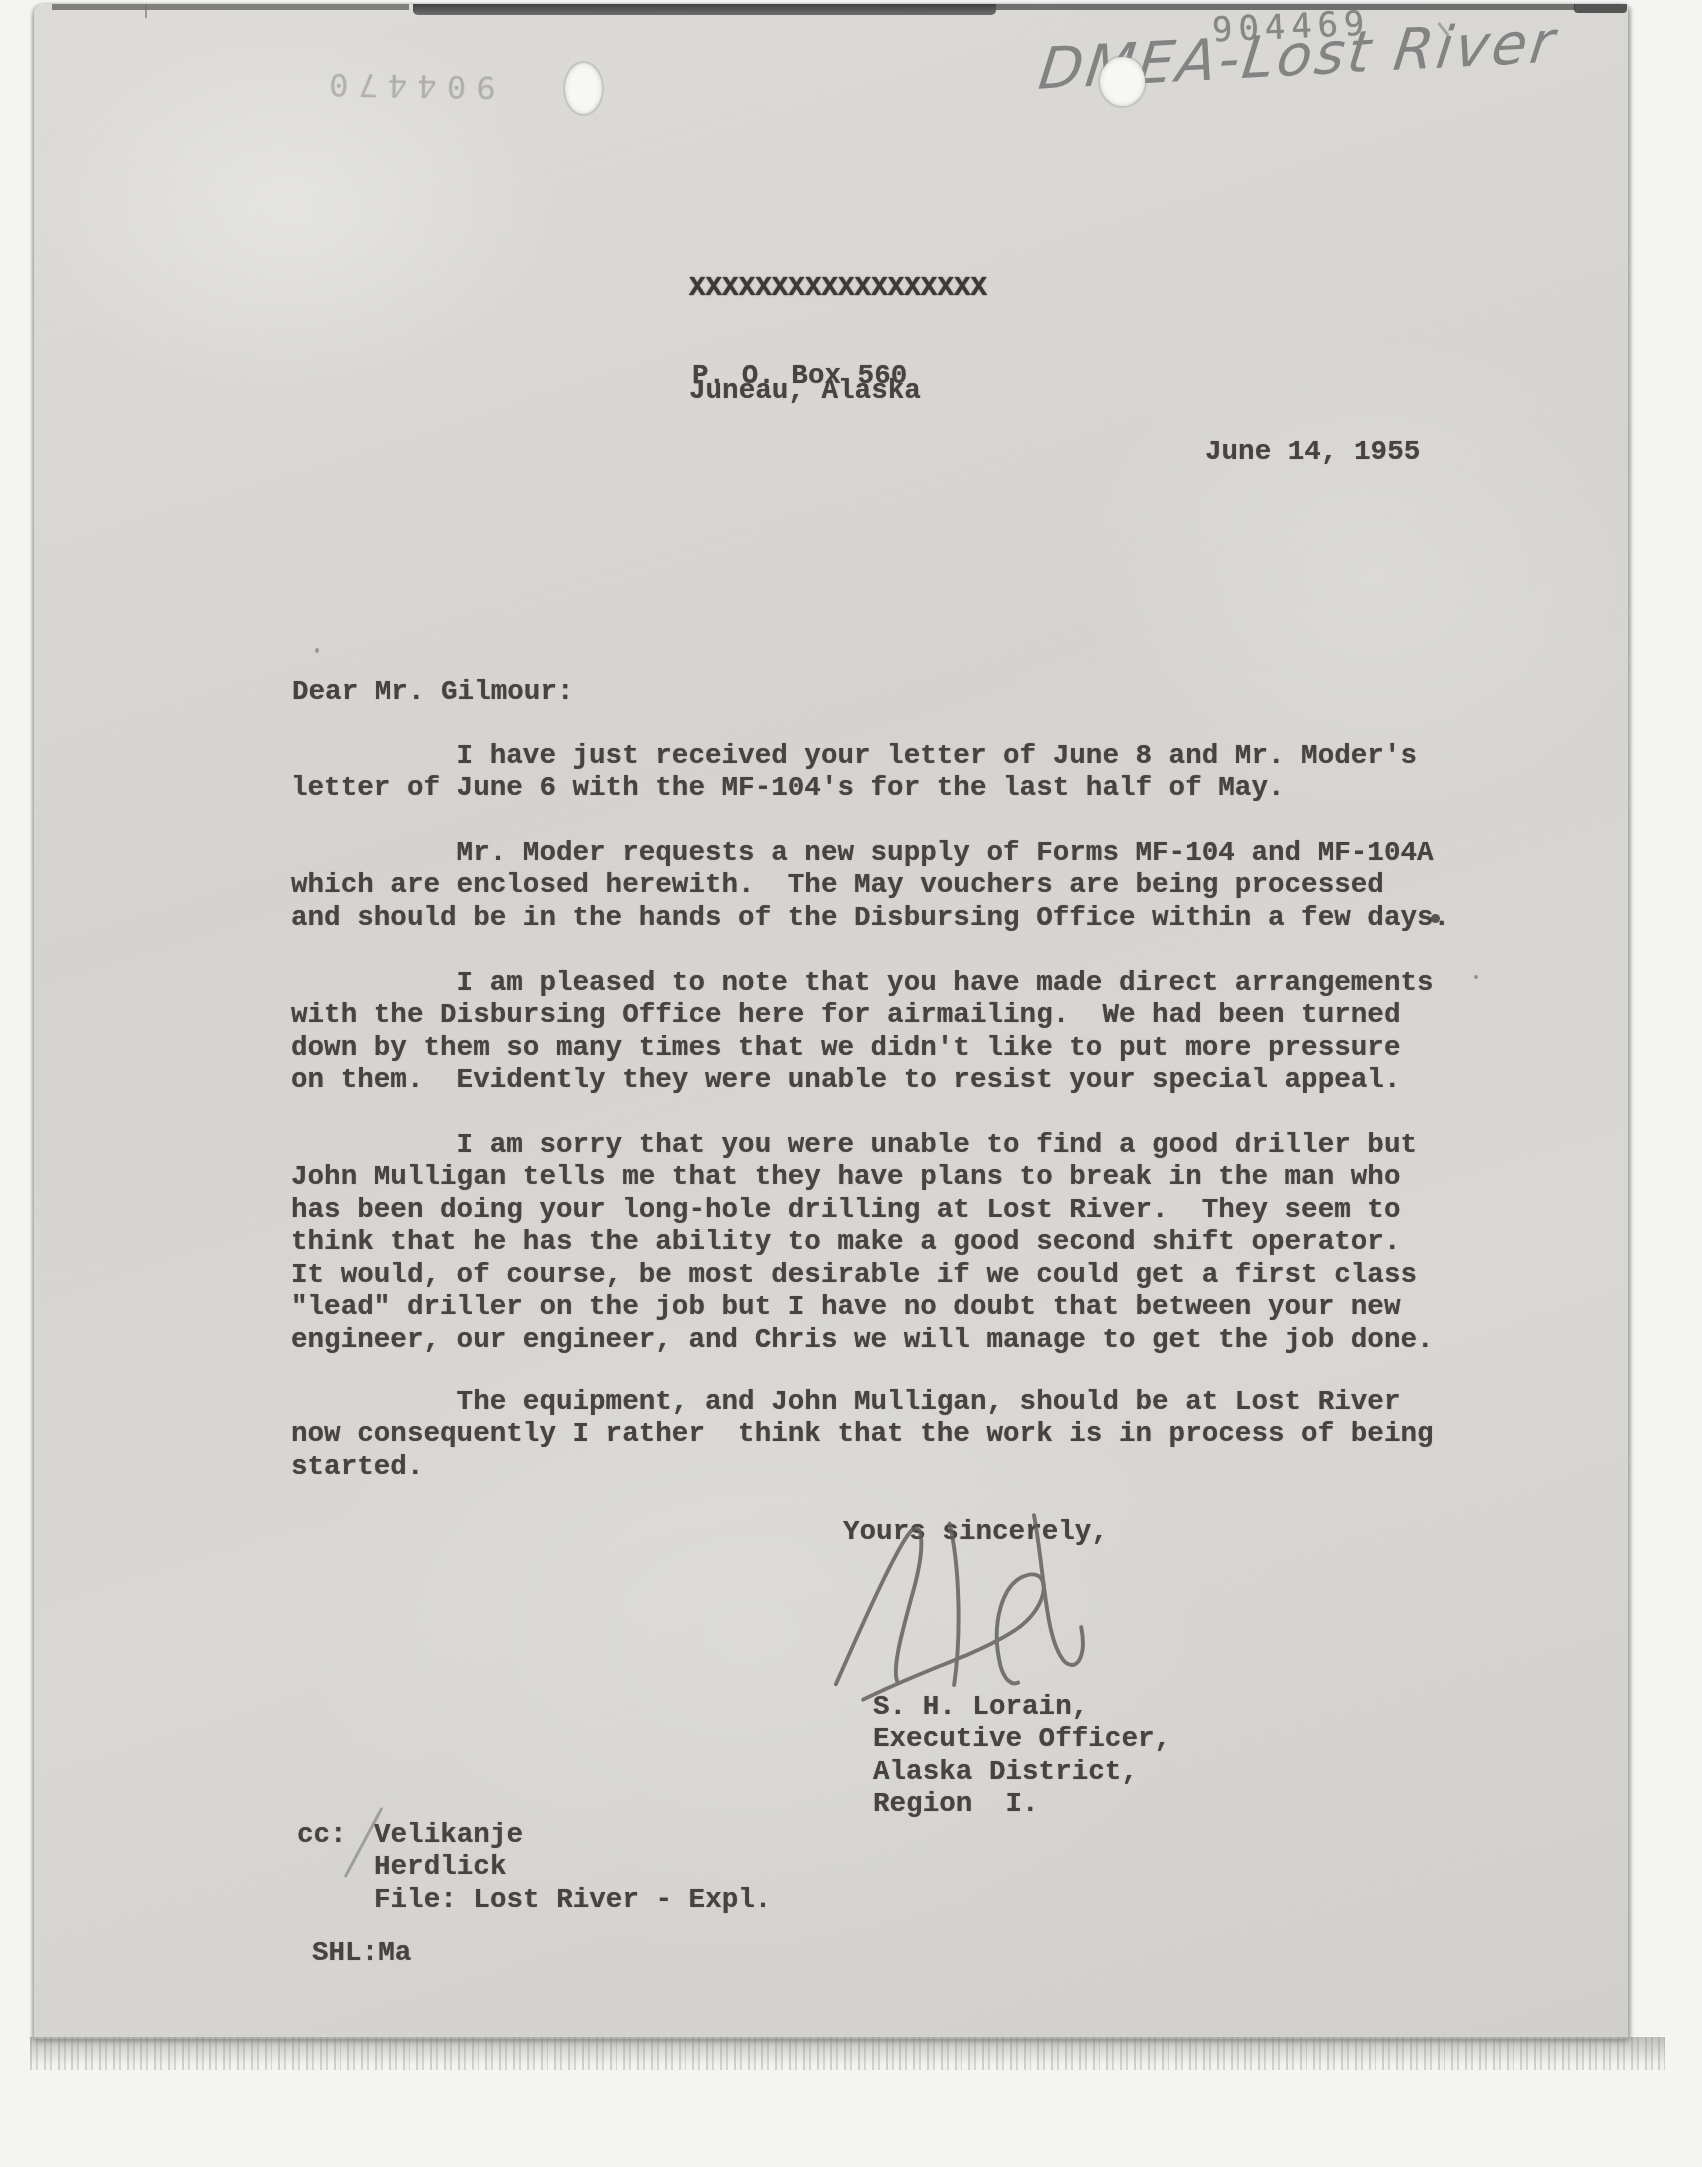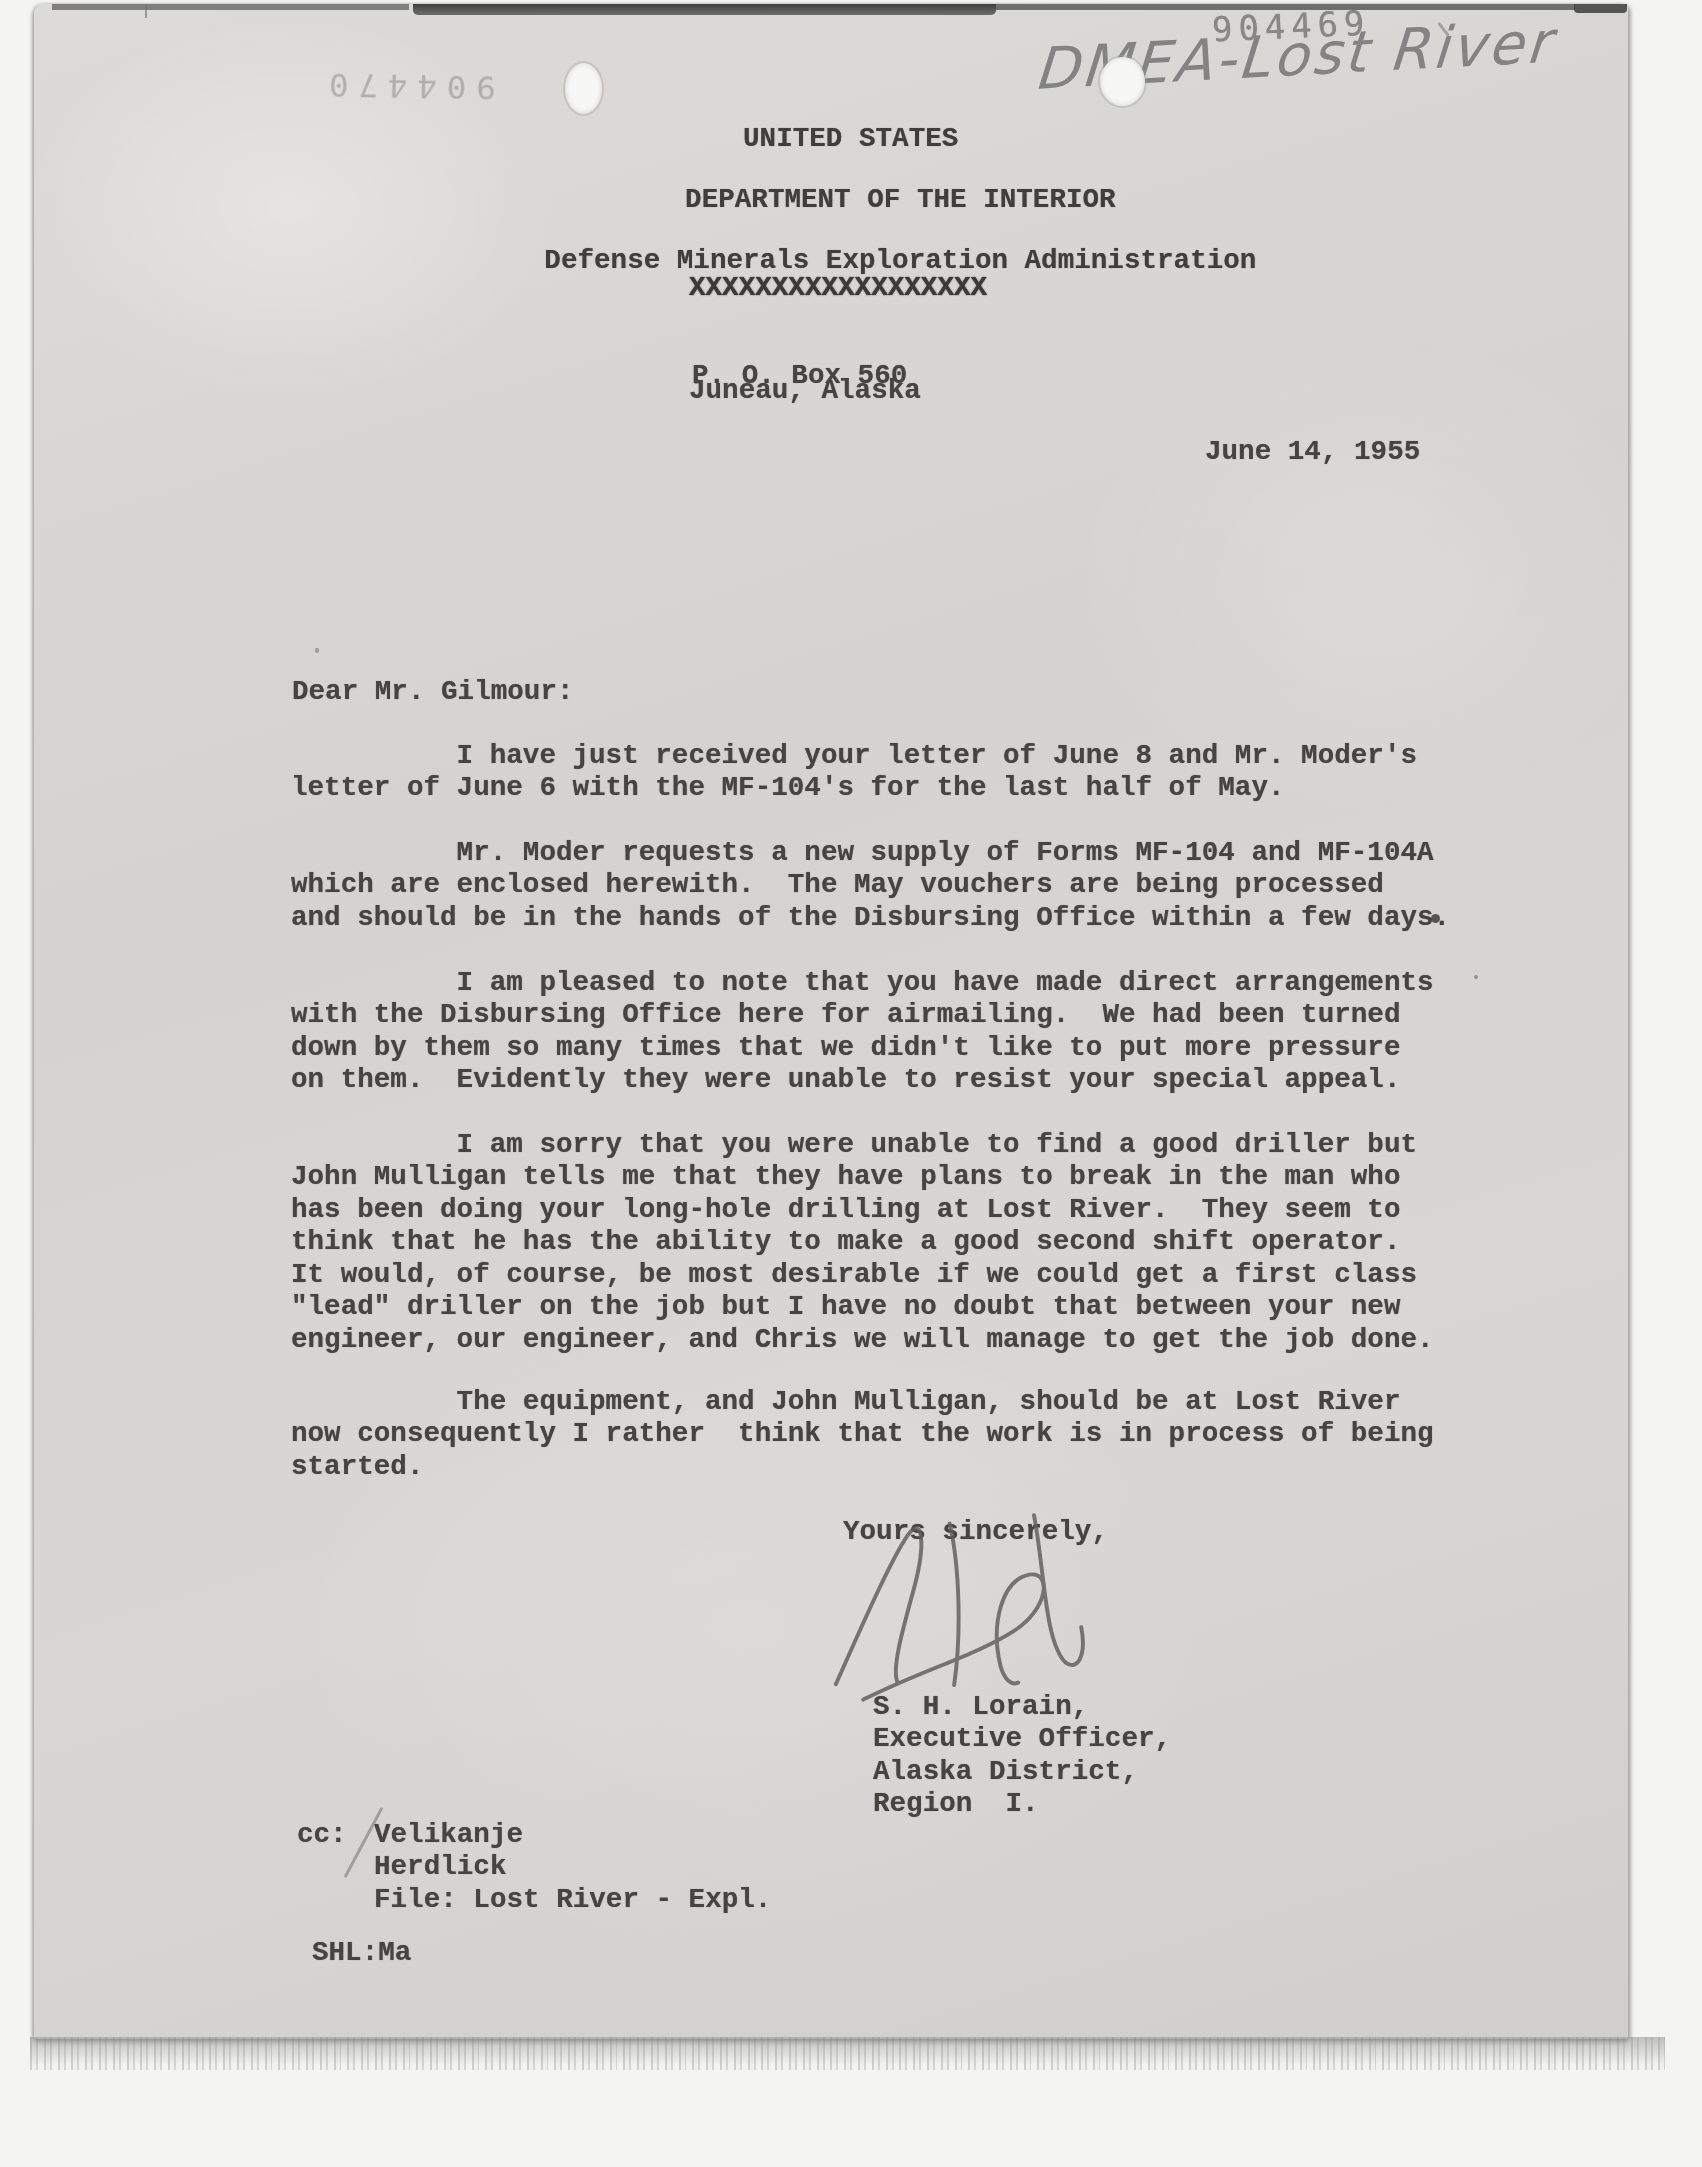--- a/index.html
+++ b/index.html
@@ -81,23 +81,20 @@
 
     <div class="stamp-num">904469</div>
     <div class="tick"></div>
     <div class="hand-note">DMEA-Lost River</div>
 
     <div class="mirror-stamp">904470</div>
 
     <div class="hole hole-left"></div>
     <div class="hole hole-right"></div>
 
-    <div class="t letterhead" style="top:120px;"><span>UNITED STATES</span><br>
-      <span>DEPARTMENT OF THE INTERIOR</span><br>
-      <span>Defense Minerals Exploration Administration</span></div>
 
     <div class="t xrow" style="left:655px; top:268px;">XXXXXXXXXXXXXXXXXX</div>
 
     <div class="t" style="left:658px; top:356px;">P. O. Box 560</div>
     <div class="t" style="left:655px; top:371px;">Juneau, Alaska</div>
 
     <div class="t" style="left:1171px; top:432px;">June 14, 1955</div>
 
 
     <div class="t" style="left:258px; top:672px;">Dear Mr. Gilmour:</div>

